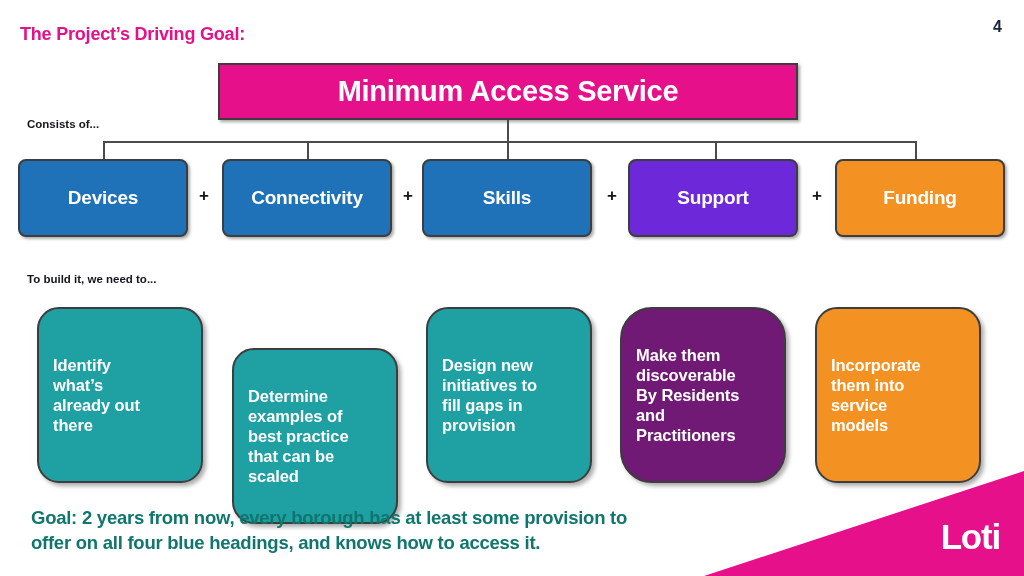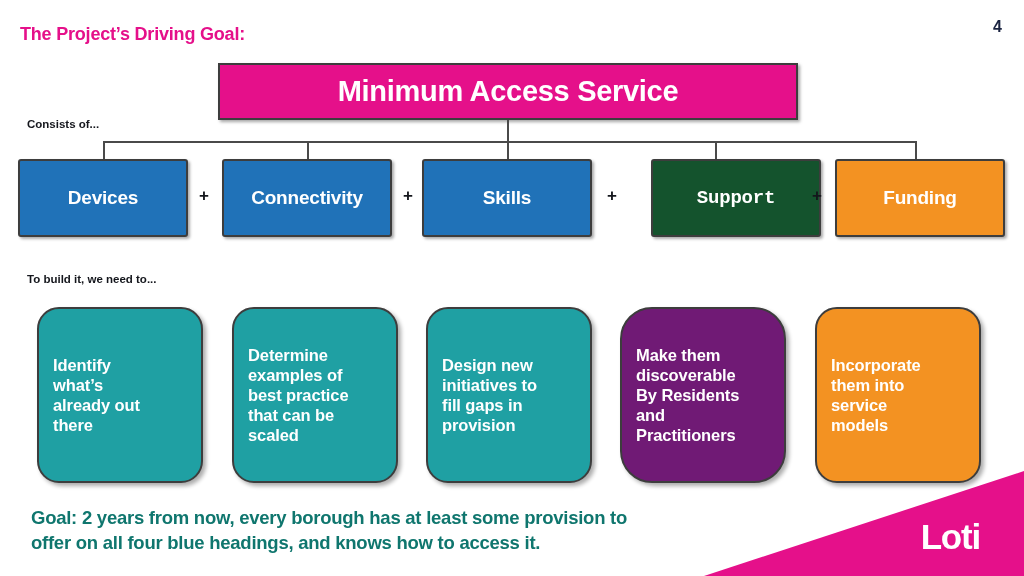--- a/index.html
+++ b/index.html
@@ -82,21 +82,21 @@
   .conn-v { width: 1.5px; }
   .conn-h { height: 1.5px; }
 
   
   .comp-box {
     position: absolute;
     top: 159px;
     width: 170px;
     height: 78px;
     border: 2px solid #3d3d3d;
-    border-radius: 3px;
+    border-radius: 8px;
     box-sizing: border-box;
     display: flex;
     align-items: center;
     justify-content: center;
     box-shadow: 2px 2px 3px rgba(0,0,0,0.33);
   }
   .comp-box .label {
     color: #ffffff;
     font-size: 19px;
     font-weight: bold;
@@ -155,21 +155,21 @@
     position: absolute;
     right: 0;
     bottom: 0;
     width: 320px;
     height: 105px;
     overflow: hidden;
   }
   #corner-wedge svg { display: block; }
   #loti-logo {
     position: absolute;
-    right: 44px;
+    right: 24px;
     bottom: 22px;
     font-size: 35px;
     font-weight: bold;
     color: #ffffff;
     letter-spacing: -1.2px;
     line-height: 1;
     margin-left: 43px;
   }
 </style>
 </head>
@@ -203,36 +203,36 @@
   <div class="comp-box" id="comp-1" style="left: 222px; background: rgb(32, 114, 184);">
     <span class="label">Connectivity</span>
   </div>
   <div class="plus" style="left:396px;">+</div>
 
   <div class="comp-box" id="comp-2" style="left: 422px; background: rgb(32, 114, 184);">
     <span class="label">Skills</span>
   </div>
   <div class="plus" style="left:600px;">+</div>
 
-  <div class="comp-box" id="comp-3" style="left: 651px; background: #14532d; font-family: Liberation Mono, monospace;">
+  <div class="comp-box" id="comp-3" style="left: 628px; background: #6d28d9;">
     <span class="label">Support</span>
   </div>
   <div class="plus" style="left:805px;">+</div>
 
   <div class="comp-box" id="comp-4" style="left: 835px; background: rgb(243, 146, 34);">
     <span class="label">Funding</span>
   </div>
 
   <div class="act-box" id="act-0" style="left: 37px; background: rgb(31, 160, 163);">
     <span class="label">Identify
 what’s
 already out
 there</span>
   </div>
-  <div class="act-box" id="act-1" style="left: 232px; background: rgb(31, 160, 163);">
+  <div class="act-box" id="act-1" style="left: 232px; background: rgb(31, 160, 163); margin-top: 41px;">
     <span class="label">Determine
 examples of
 best practice
 that can be
 scaled</span>
   </div>
   <div class="act-box" id="act-2" style="left: 426px; background: rgb(31, 160, 163);">
     <span class="label">Design new
 initiatives to
 fill gaps in

